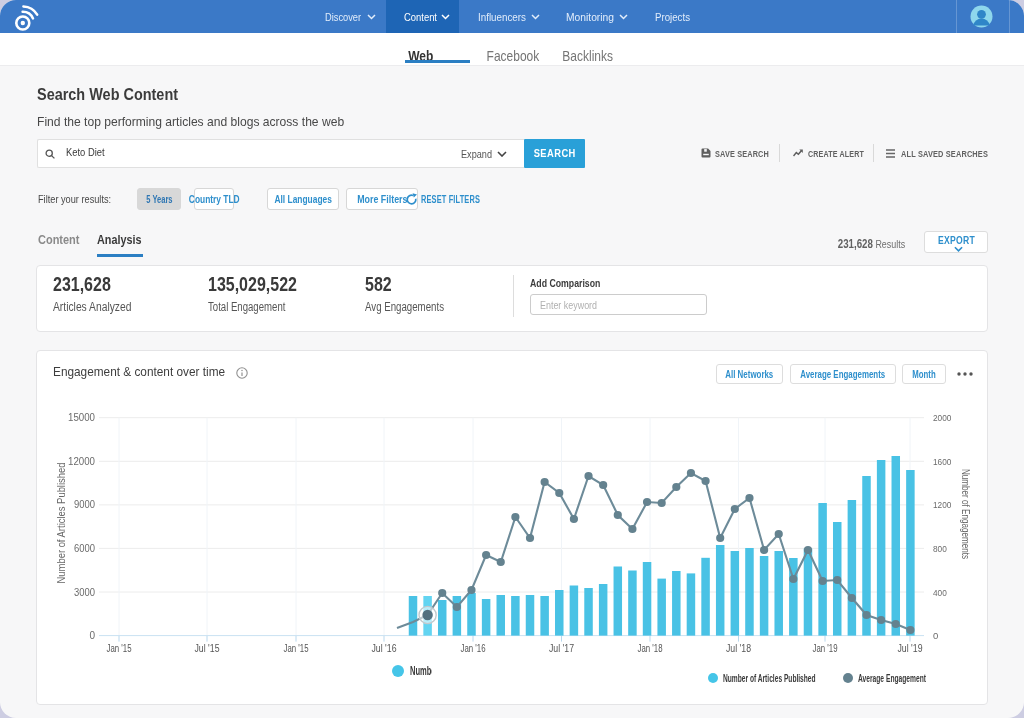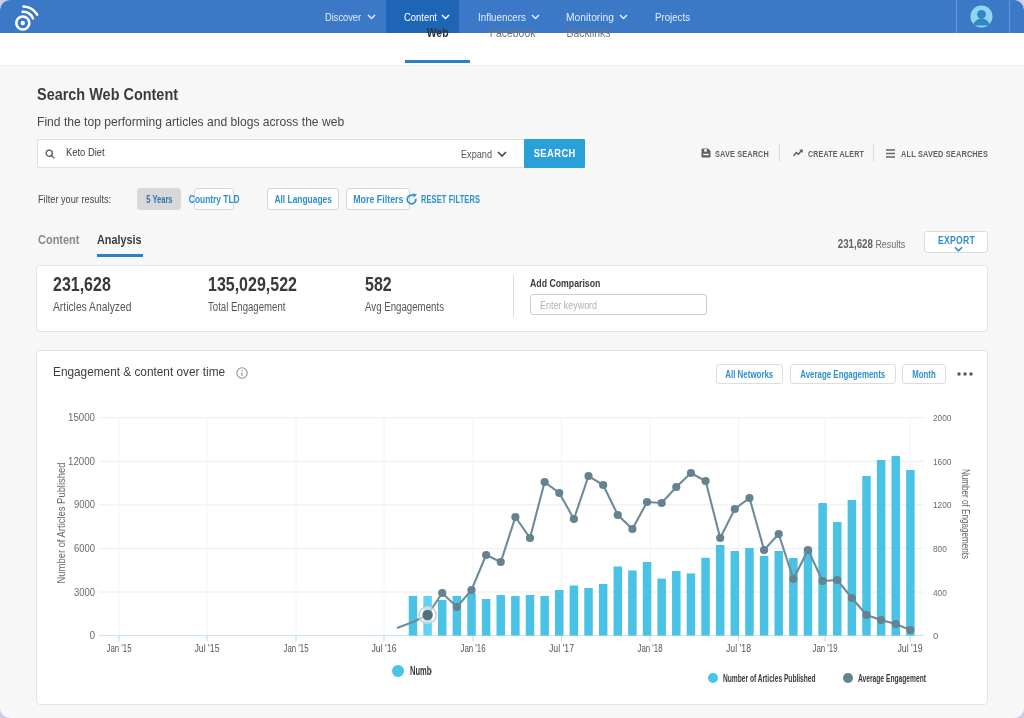--- a/index.html
+++ b/index.html
@@ -1,27 +1,27 @@
 <!DOCTYPE html>
 <html><head>
 <meta charset="utf-8">
 <style>
 * { margin:0; padding:0; box-sizing:border-box; }
 html,body { width:1024px; height:718px; background:#cdcde2; font-family:"Liberation Sans",sans-serif; }
-.page { position:absolute; left:0; top:0; width:1024px; height:718px; background:#f7f7f8; border-radius:10px; overflow:hidden;text-decoration:underline; }
+.page { position:absolute; left:0; top:0; width:1024px; height:718px; background:#f7f7f8; border-radius:16px; overflow:hidden;text-decoration:underline; }
 .abs { position:absolute; }
 
 .nav { position:absolute; left:0; top:0; width:1024px; height:33px; background:#3b79c7; }
 .nav-t { position:absolute; top:10px; height:14px; line-height:14px; color:#e2edfb; font-size:11.5px; white-space:nowrap; transform-origin:0 50%; }
 .nav-active { position:absolute; left:386px; top:0; width:73px; height:33px; background:#1e65b5; }
 .nav-chev { position:absolute; top:14px; }
 .nav-sep { position:absolute; top:0; height:33px; width:1px; background:rgba(255,255,255,0.22); }
 
 .subtabs { position:absolute; left:0; top:33px; width:1024px; height:33px; background:#fff; border-bottom:1px solid #ececee; }
-.subtab { position:absolute; top:16px; height:33px; line-height:33px; font-size:13px; color:#757575; text-align:center; white-space:nowrap; }
+.subtab { position:absolute; top:39px; height:33px; line-height:33px; font-size:15px; color:#757575; white-space:nowrap; }
 .subtab > span { display:inline-block; transform:scaleX(0.8); transform-origin:50% 50%; }
 .subtab.on { color:#333; font-weight:bold; }
 .subtab-line { position:absolute; left:405px; top:60px; width:65px; height:3px; background:#2b7fc3; }
 
 .h1 { position:absolute; left:37px; top:85px; font-size:17px; font-weight:bold; color:#3b3b3b; white-space:nowrap; transform:scaleX(0.85); transform-origin:0 50%; }
 .sub { position:absolute; left:37px; top:114px; font-size:13px; color:#484848; white-space:nowrap; transform:scaleX(0.93); transform-origin:0 50%; }
 
 .searchbox { position:absolute; left:37px; top:139px; width:487px; height:29px; background:#fff; border:1px solid #e0e0e0; border-right:none; border-radius:2px 0 0 2px; }
 .searchtext { position:absolute; left:66px; top:146px; font-size:11.5px; color:#3a3a3a; font-weight:500; white-space:nowrap; transform:scaleX(0.815); transform-origin:0 50%; }
 .expand { position:absolute; left:461px; top:148px; font-size:10.5px; color:#555; font-weight:500; white-space:nowrap; transform:scaleX(0.87); transform-origin:0 50%; }
@@ -143,21 +143,21 @@
   <div class="filterlabel">Filter your results:</div>
   <div class="chip gray" style="left:121px;width:44px">
       <span id="c1" style="display: inline-block; transform: scaleX(0.754);">5 Years</span>
     </div>
   <div class="chip" style="left:178px;width:40px">
       <span id="c2" style="display: inline-block; transform: scaleX(0.839);">Country TLD</span>
     </div>
   <div class="chip" style="left:251px;width:72px">
       <span id="c3" style="display: inline-block; transform: scaleX(0.84);">All Languages</span>
     </div>
-  <div class="chip" style="left:330px;width:64px">
+  <div class="chip" style="left:330px;width:72px">
       <span id="c4" style="display: inline-block; transform: scaleX(0.886);">More Filters</span>
     </div>
   <svg class="abs" style="left:406px;top:193px" width="12" height="12" viewBox="0 0 12 12">
     <path d="M7.0 2.5 A 4.3 4.3 0 1 0 9.75 5.75" fill="none" stroke="#2e8fcc" stroke-width="1.7"></path>
     <path d="M6.6 0.2 L11 1.4 L7.8 4.5 z" fill="#2e8fcc"></path>
   </svg>
   <div class="resetlink" id="treset" style="display: inline-block; transform: scaleX(0.741);">RESET FILTERS</div>
 
   <div class="ctab" id="tcontent" style="left: 38px; color: rgb(138, 138, 138); display: inline-block; transform: scaleX(0.845);">Content</div>
   <div class="ctab" id="tanalysis" style="left: 97px; color: rgb(58, 58, 58); display: inline-block; transform: scaleX(0.832);">Analysis</div>

